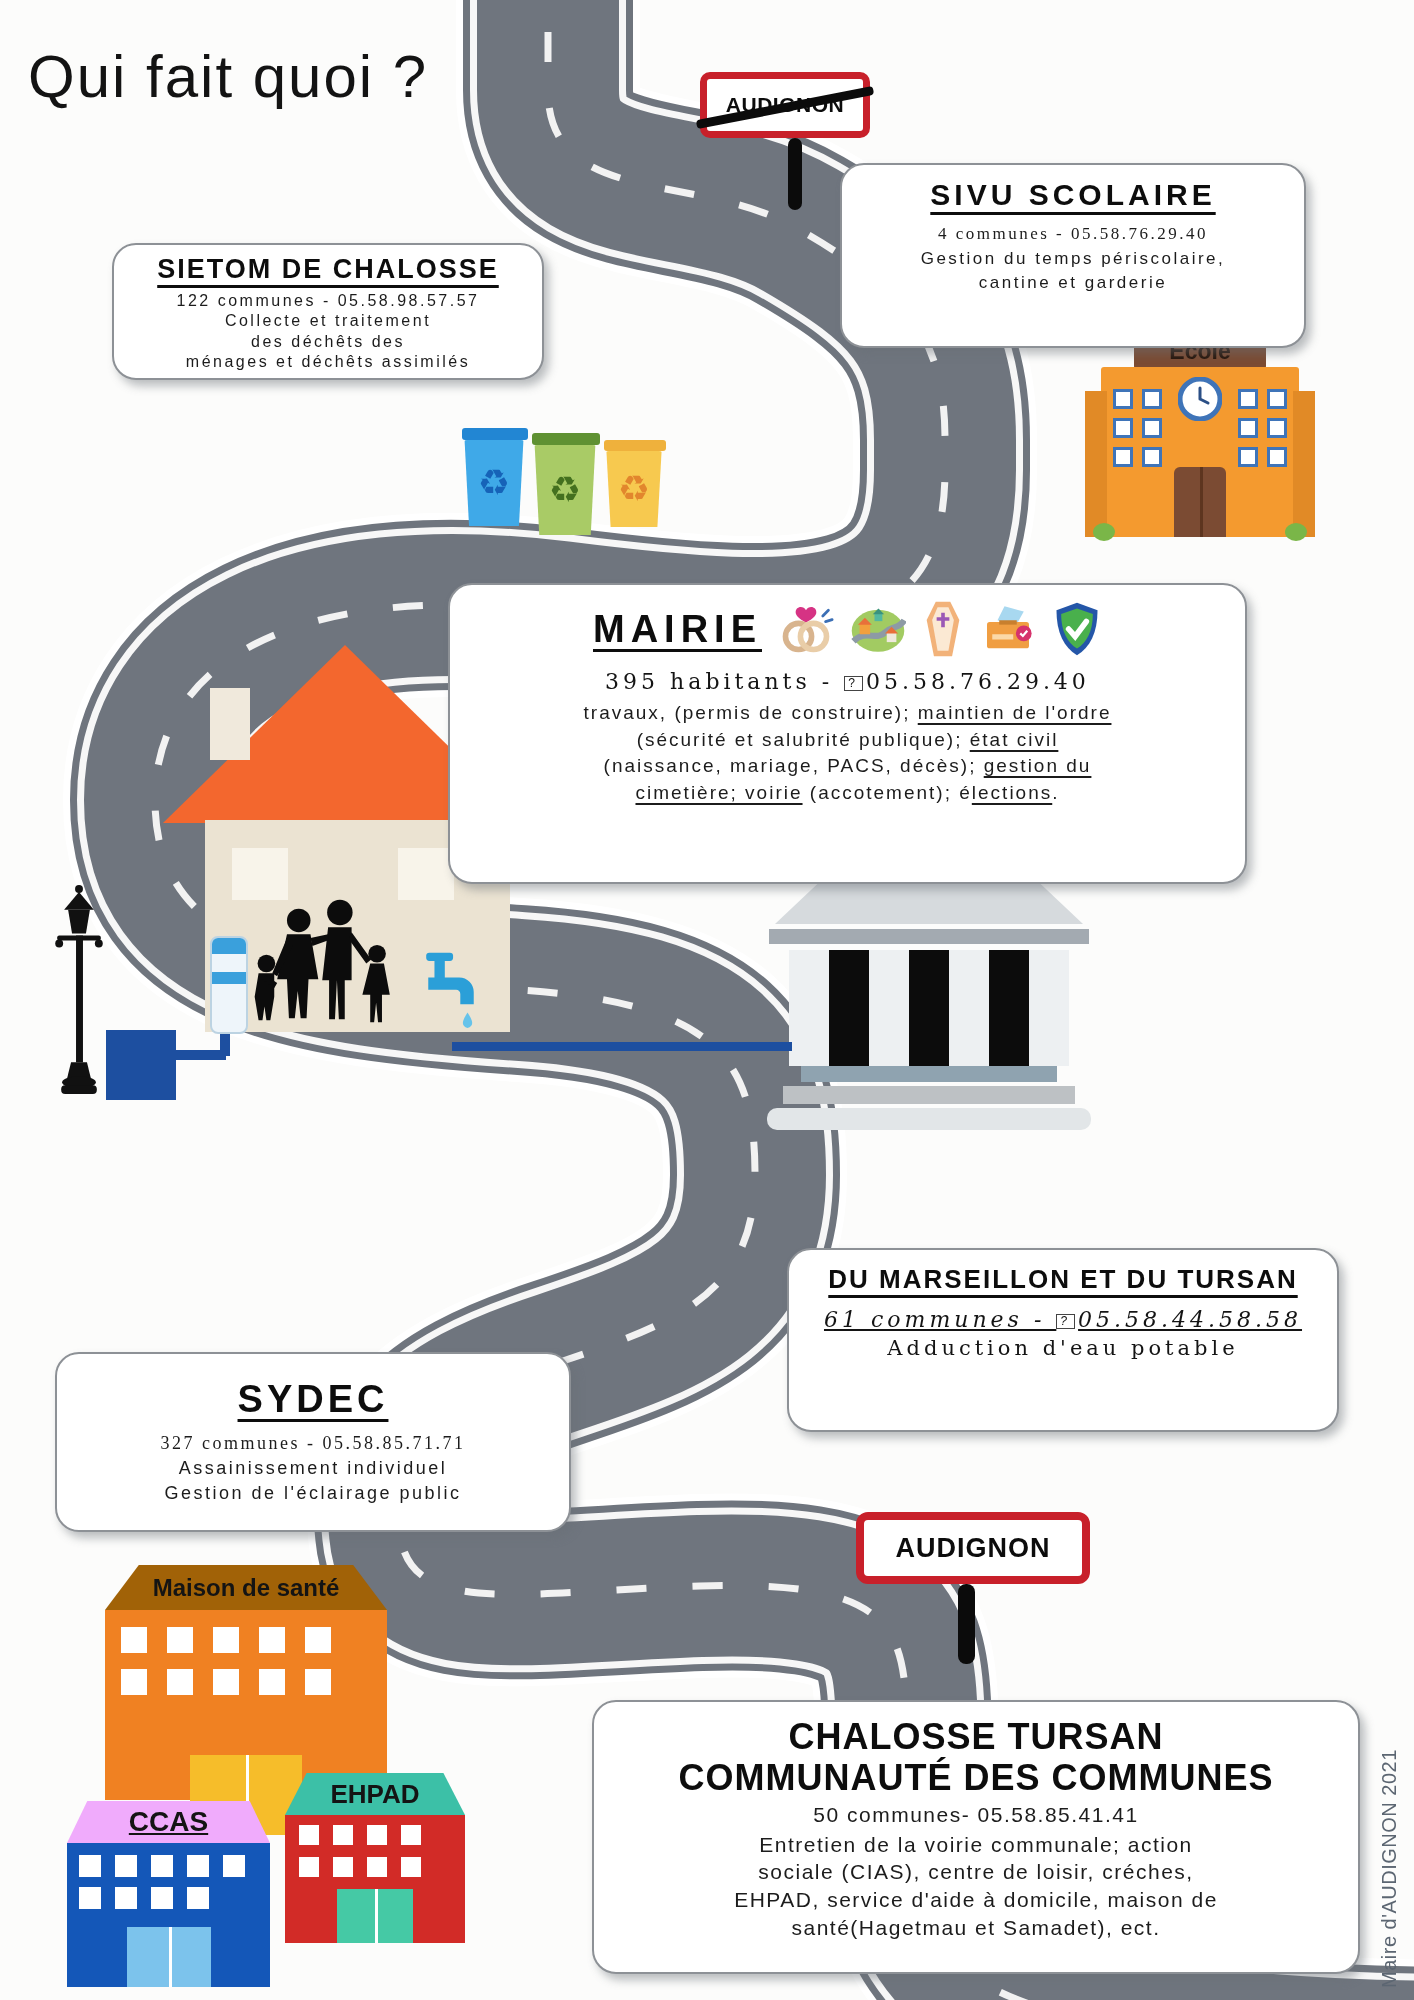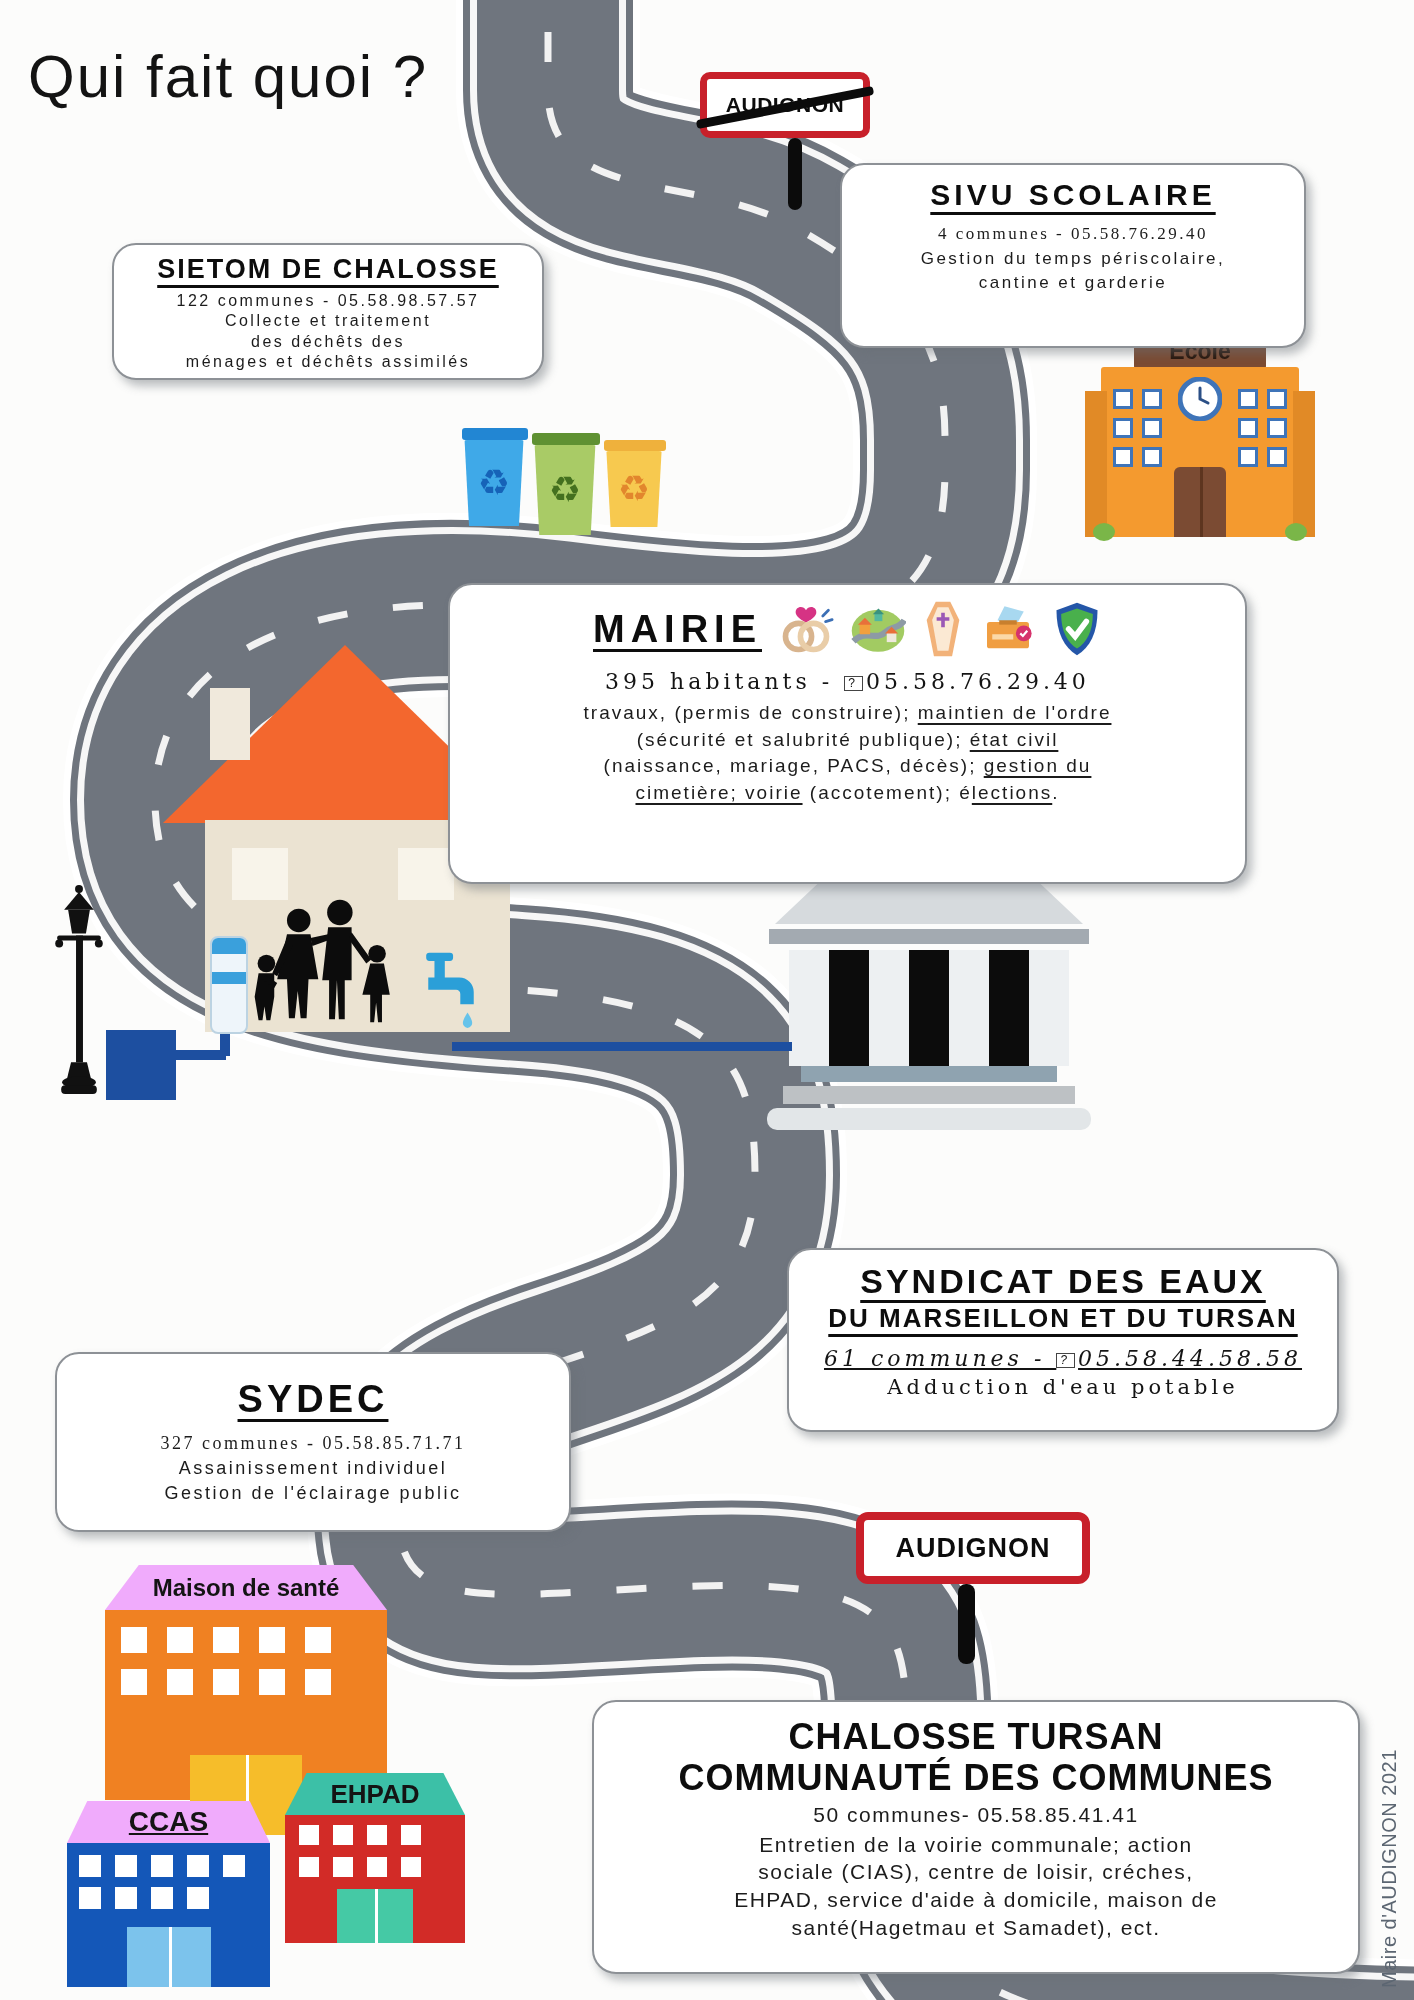--- a/index.html
+++ b/index.html
@@ -110,21 +110,21 @@
   #box-communaute{left:592px;top:1700px;width:764px;height:256px;padding-top:14px;}
   #box-communaute .bt{font-size:36px;letter-spacing:1px;line-height:1.15;}
   #box-communaute .l1{font-size:22px;letter-spacing:2px;margin-top:8px;}
   #box-communaute .thin{font-size:21px;letter-spacing:1.5px;line-height:1.32;margin-top:2px;}
   
   .bld{position:absolute;}
   .bld .roofT{position:relative;display:flex;align-items:center;justify-content:center;font-weight:700;color:#141414;}
   .bld .door{position:absolute;bottom:0;left:50%;transform:translateX(-50%);}
   .bld .door::after{content:"";position:absolute;left:50%;top:0;bottom:0;width:3px;background:#fff;}
   #maison{left:105px;top:1565px;width:282px;height:252px;z-index:3;}
-  #maison .roofT{height:45px;background:#f0abfc;clip-path:polygon(12% 0,88% 0,100% 100%,0 100%);font-size:24px;}
+  #maison .roofT{height:45px;background:#a16207;clip-path:polygon(12% 0,88% 0,100% 100%,0 100%);font-size:24px;}
   #maison .facade{position:absolute;top:45px;left:0;right:0;height:190px;background:#f08122;}
   #maison .winGrid{left:16px;top:62px;grid-template-columns:repeat(5,26px);gap:16px 20px;--ws:26px;}
   #maison .door{width:112px;height:80px;background:#f6bd2a;bottom:-18px;}
   #ccas{left:67px;top:1801px;width:203px;height:186px;z-index:5;}
   #ccas .roofT{height:42px;background:#f0abfc;clip-path:polygon(10% 0,90% 0,100% 100%,0 100%);font-size:28px;text-decoration:underline;}
   #ccas .facade{position:absolute;top:42px;left:0;right:0;bottom:0;background:#1457b8;}
   #ccas .winGrid{left:12px;top:54px;grid-template-columns:repeat(5,22px);gap:10px 14px;--ws:22px;}
   #ccas .door{width:84px;height:60px;background:#7cc3ec;}
   #ehpad{left:285px;top:1773px;width:180px;height:170px;z-index:4;}
   #ehpad .roofT{height:42px;background:#3cc0a7;clip-path:polygon(12% 0,88% 0,100% 100%,0 100%);font-size:26px;}
@@ -327,21 +327,20 @@
       <rect x="10" y="205" width="36" height="9" rx="4"></rect>
     </g>
   </svg>
 
   <div id="pipe-sq" class="pipe"></div>
   <div id="pipe-h1" class="pipe"></div>
   <div id="pipe-v1" class="pipe"></div>
   <div id="pipe-h2" class="pipe"></div>
 
   <div id="box-syndicat" class="box">
-    <div class="bt tU t1">SYNDICAT DES EAUX</div>
     <div class="bt tU t2">DU MARSEILLON ET DU TURSAN</div>
     <div class="serif l1">
       <span>61 communes - </span><span class="tofu">?</span><span>05.58.44.58.58</span>
     </div>
     <div class="serif l2">Adduction d'eau potable</div>
   </div>
 
   <div id="box-sydec" class="box">
     <div class="bt tU">SYDEC</div>
     <div class="thin mt10">327 communes - 05.58.85.71.71</div>

